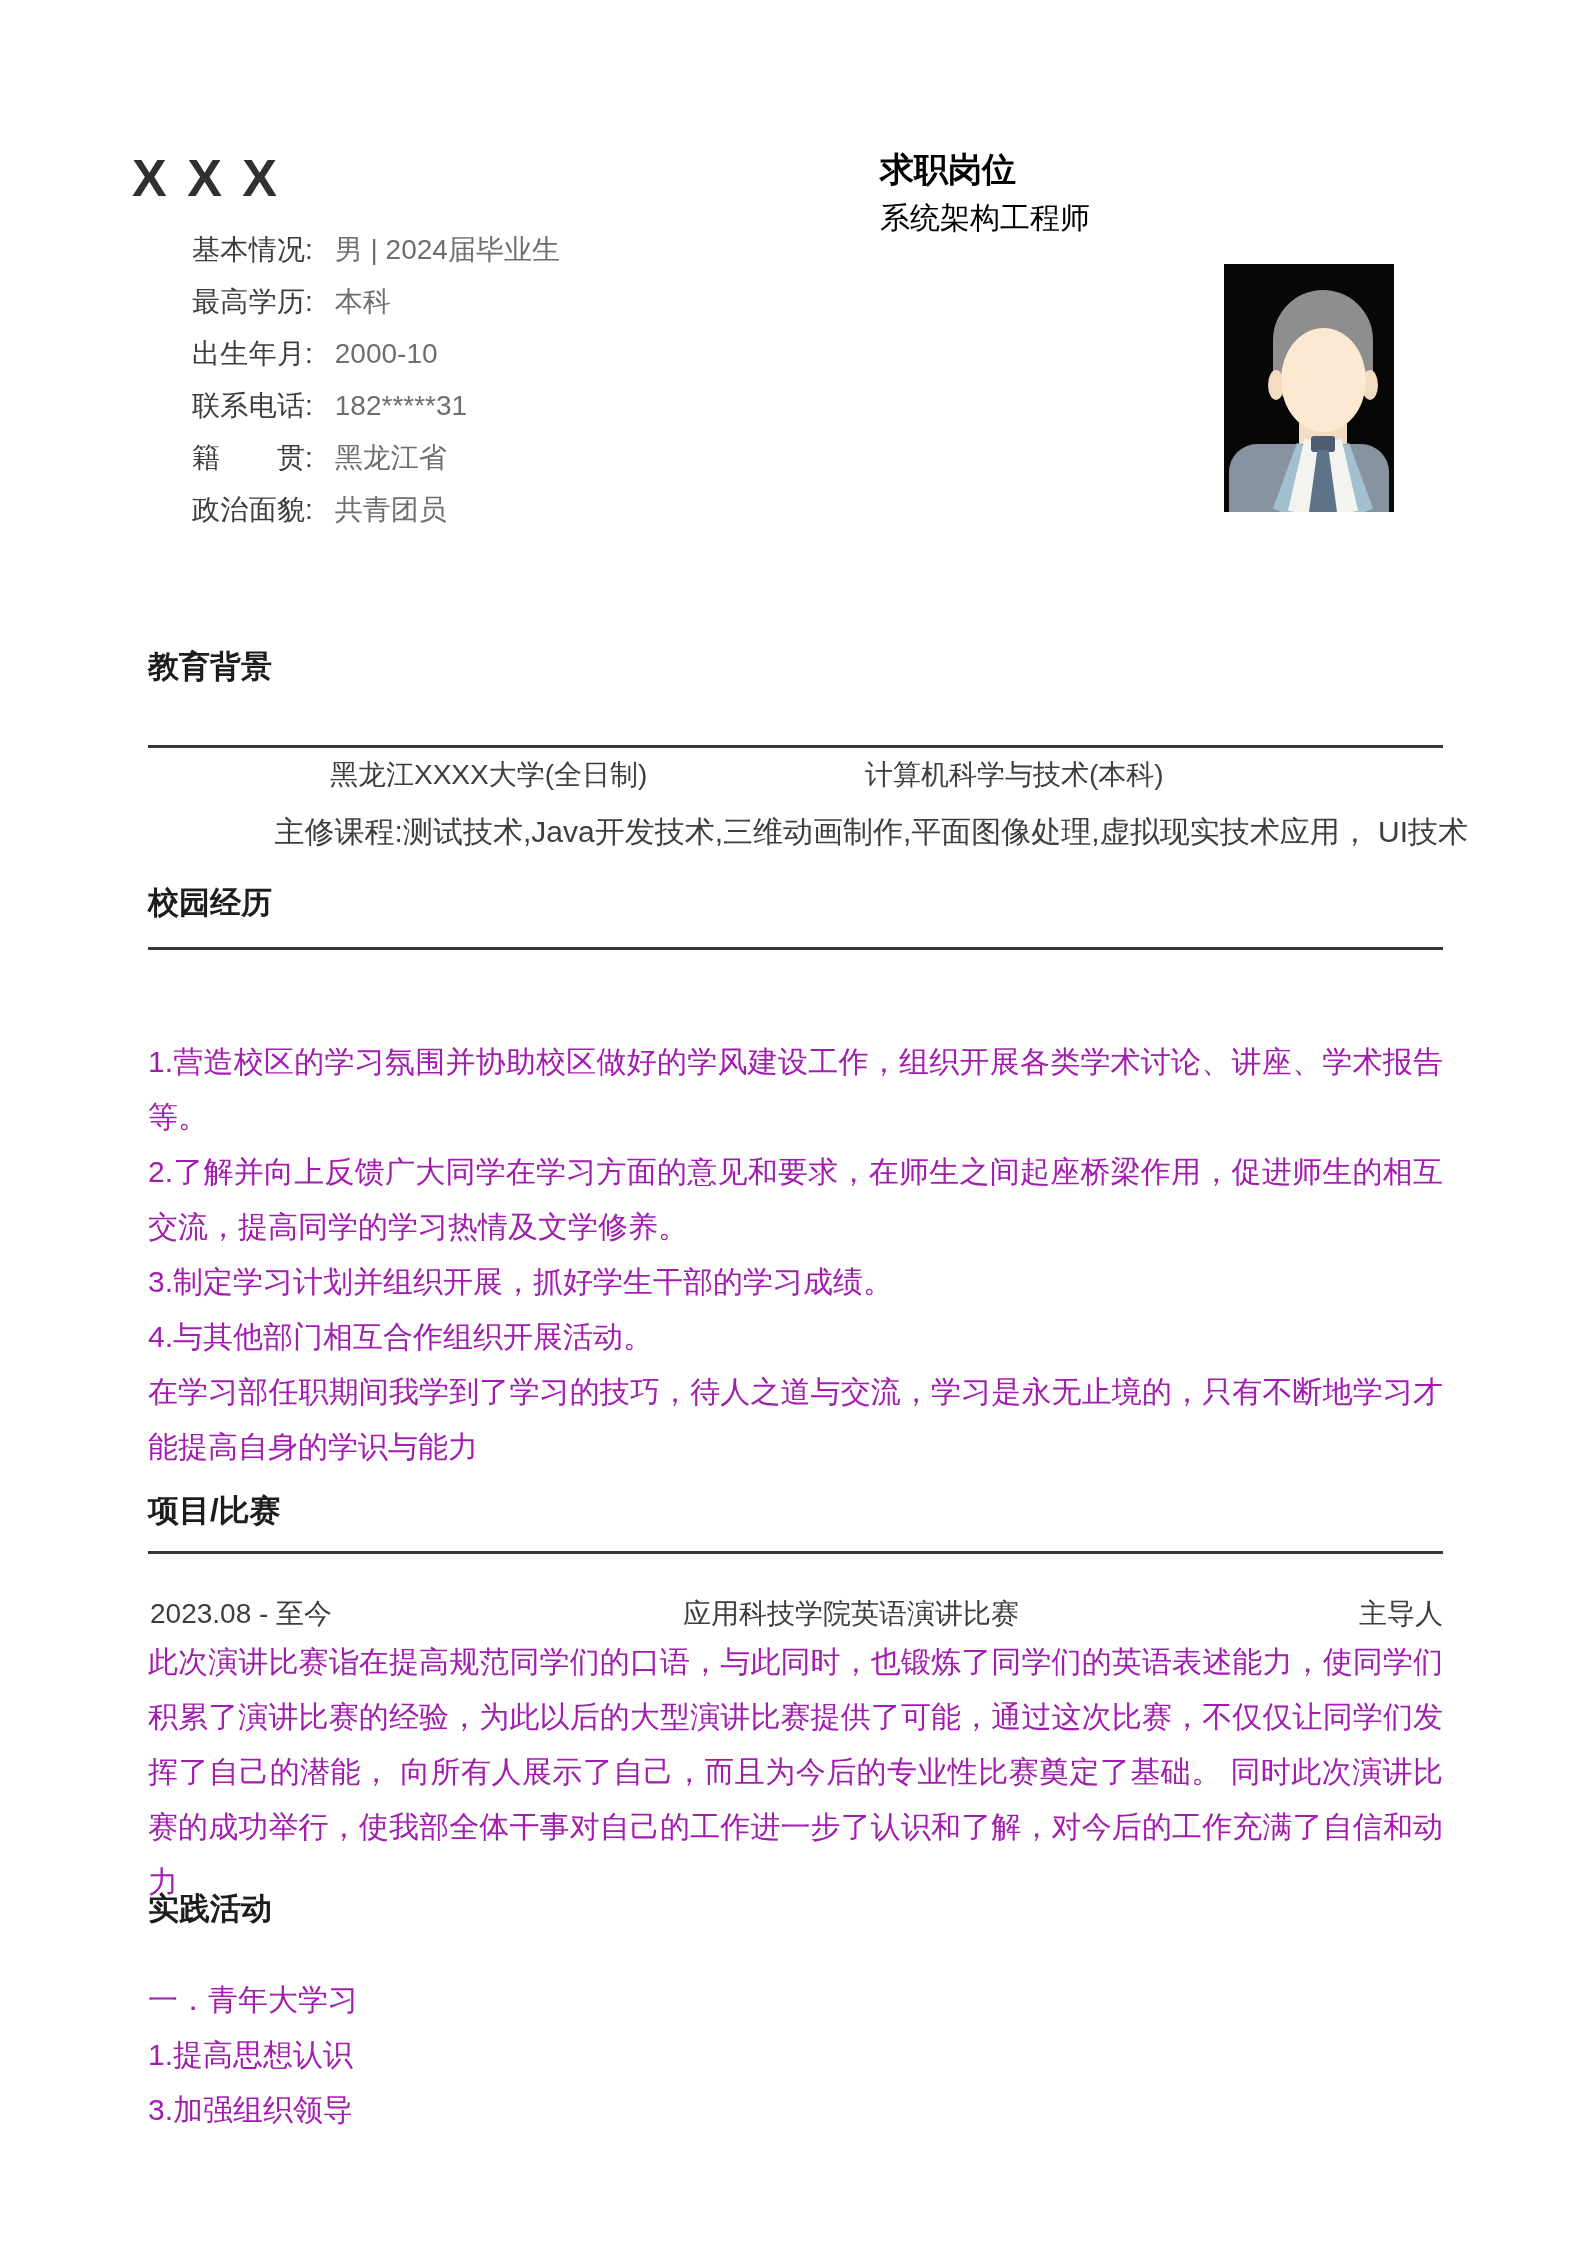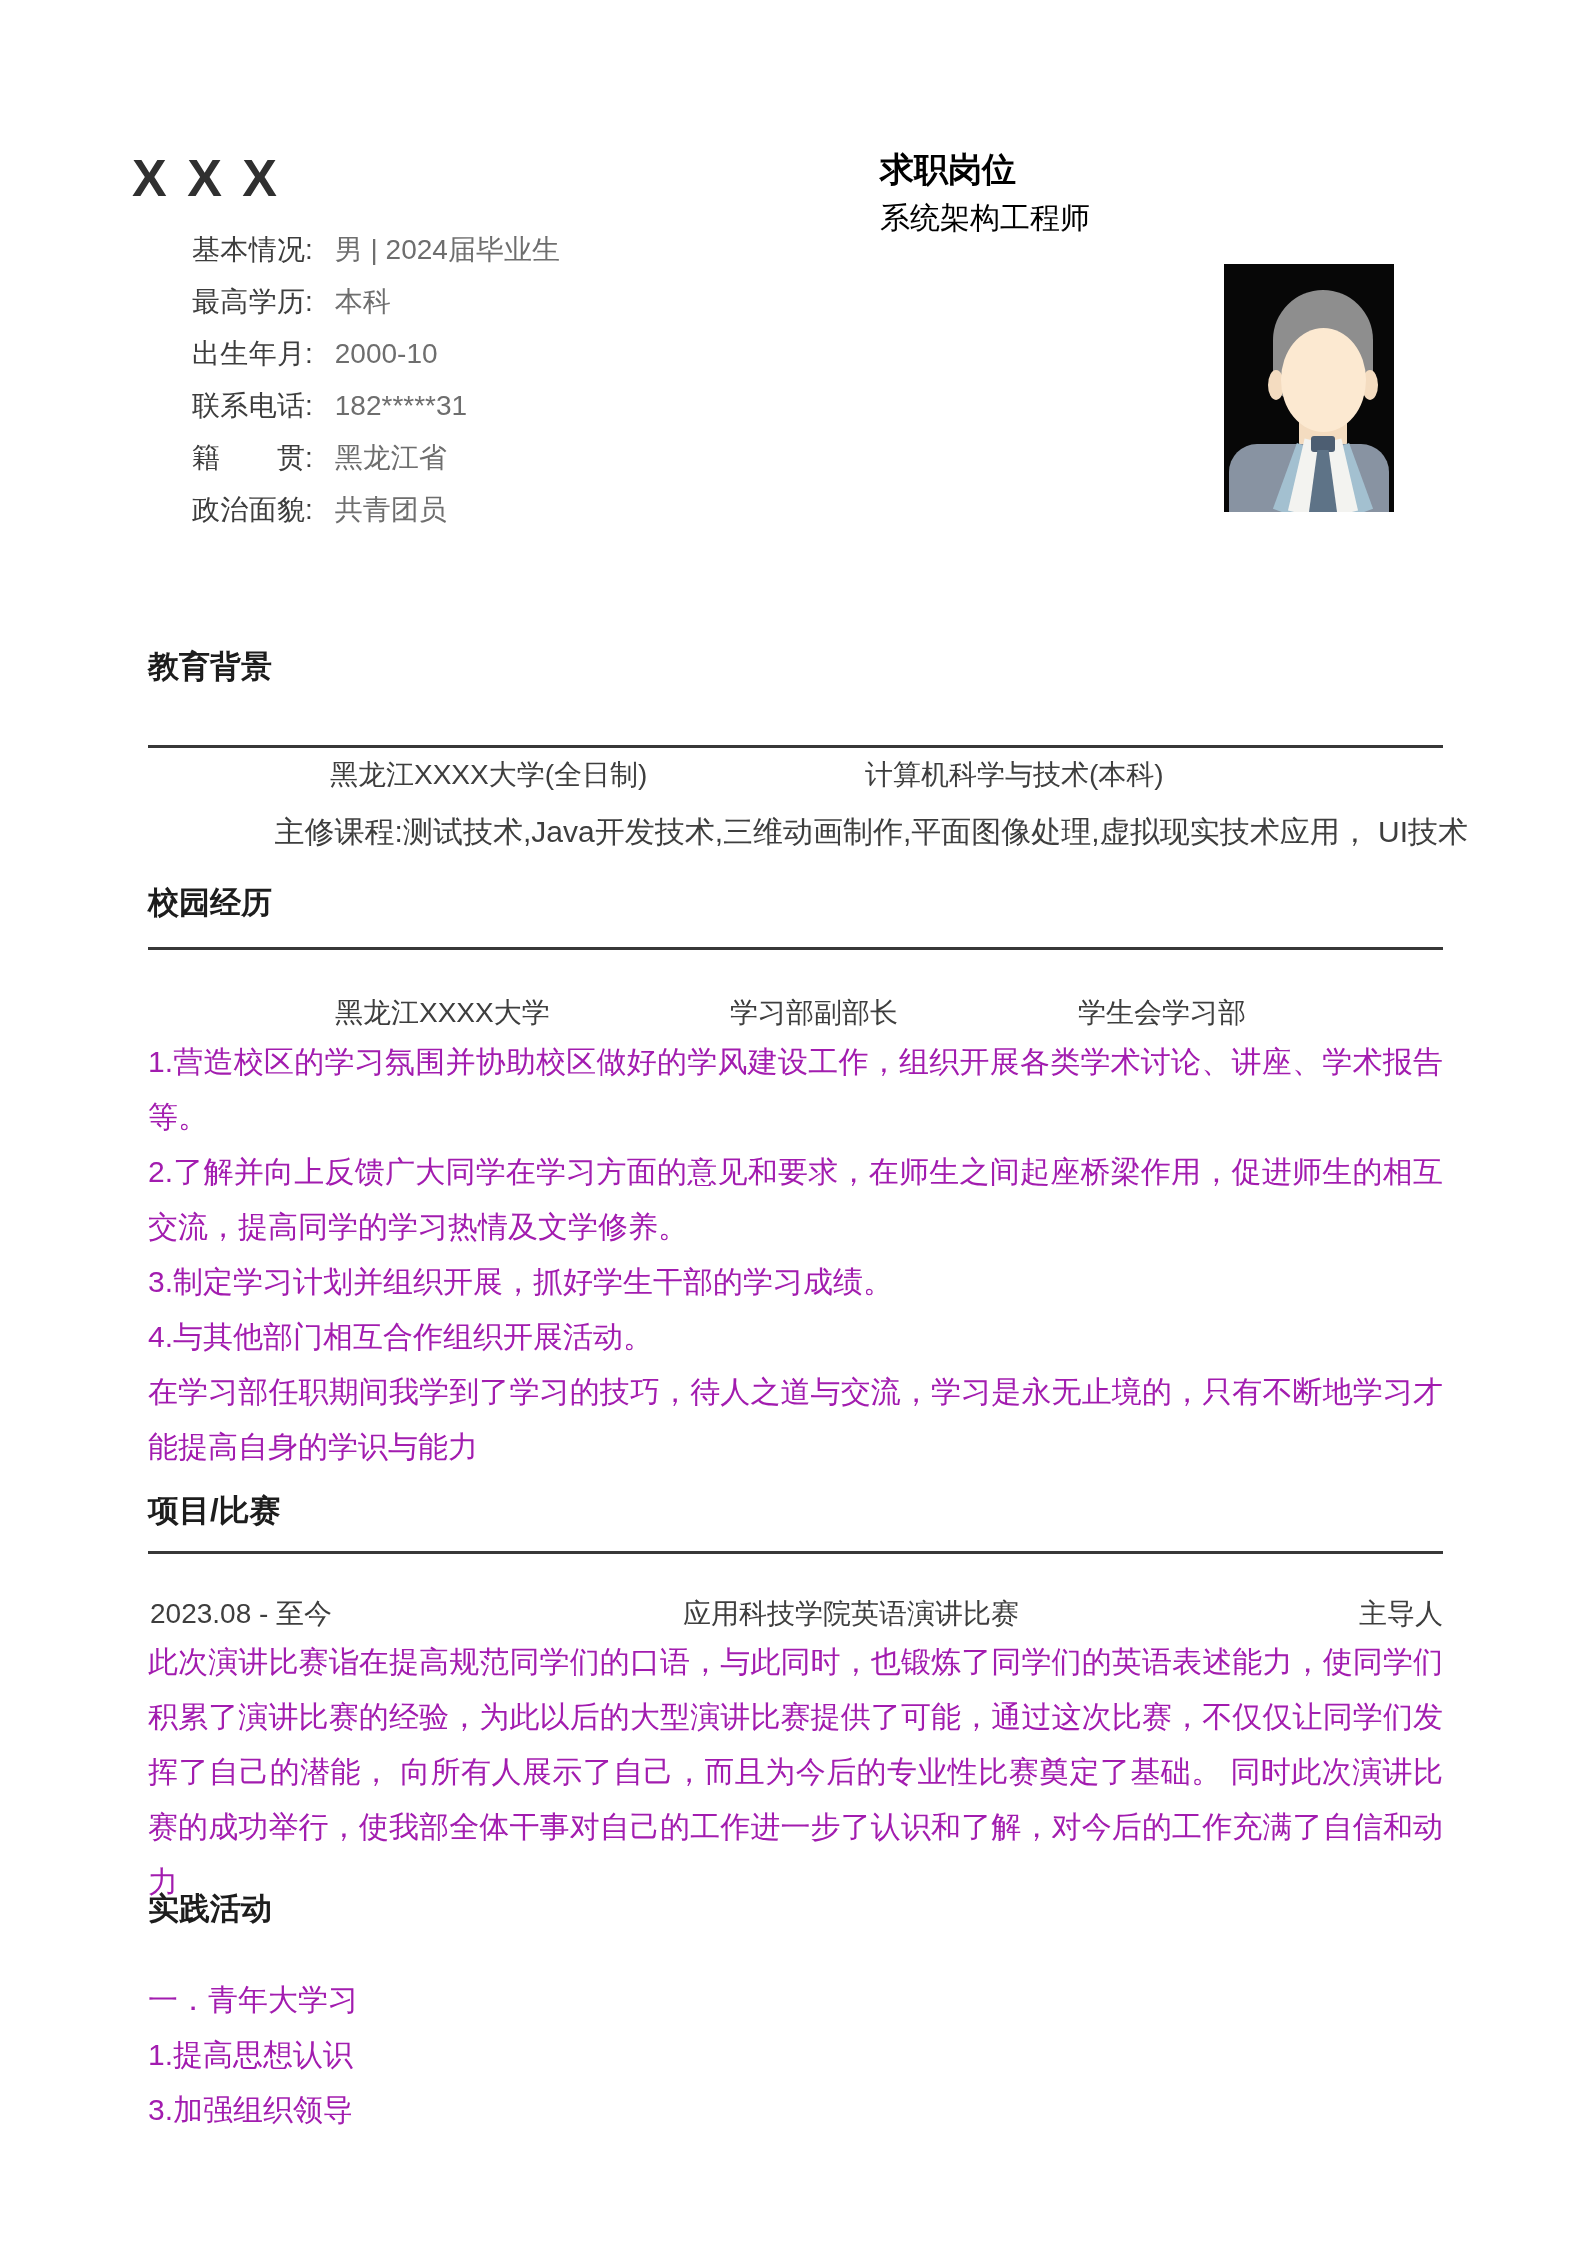--- a/index.html
+++ b/index.html
@@ -125,25 +125,20 @@
   <div class="sec-title" id="edu-title">教育背景</div>
   <div class="divider" id="edu-divider"></div>
   <div class="trow" id="edu-row">
     <span class="edu-school">黑龙江XXXX大学(全日制)</span>
     <span class="edu-major">计算机科学与技术(本科)</span>
   </div>
   <div class="courses" id="edu-courses">主修课程:测试技术,Java开发技术,三维动画制作,平面图像处理,虚拟现实技术应用， UI技术</div>
 
   <div class="sec-title" id="camp-title">校园经历</div>
   <div class="divider" id="camp-divider"></div>
-  <div class="trow" id="camp-row">
-    <span class="camp-org">黑龙江XXXX大学</span>
-    <span class="camp-role">学习部副部长</span>
-    <span class="camp-dept">学生会学习部</span>
-  </div>
   <div class="bodyblock" id="camp-body">
     <p>1.营造校区的学习氛围并协助校区做好的学风建设工作，组织开展各类学术讨论、讲座、学术报告等。</p>
     <p>2.了解并向上反馈广大同学在学习方面的意见和要求，在师生之间起座桥梁作用，促进师生的相互交流，提高同学的学习热情及文学修养。</p>
     <p>3.制定学习计划并组织开展，抓好学生干部的学习成绩。</p>
     <p>4.与其他部门相互合作组织开展活动。</p>
     <p>在学习部任职期间我学到了学习的技巧，待人之道与交流，学习是永无止境的，只有不断地学习才能提高自身的学识与能力</p>
   </div>
 
   <div class="sec-title" id="proj-title">项目/比赛</div>
   <div class="divider" id="proj-divider"></div>

